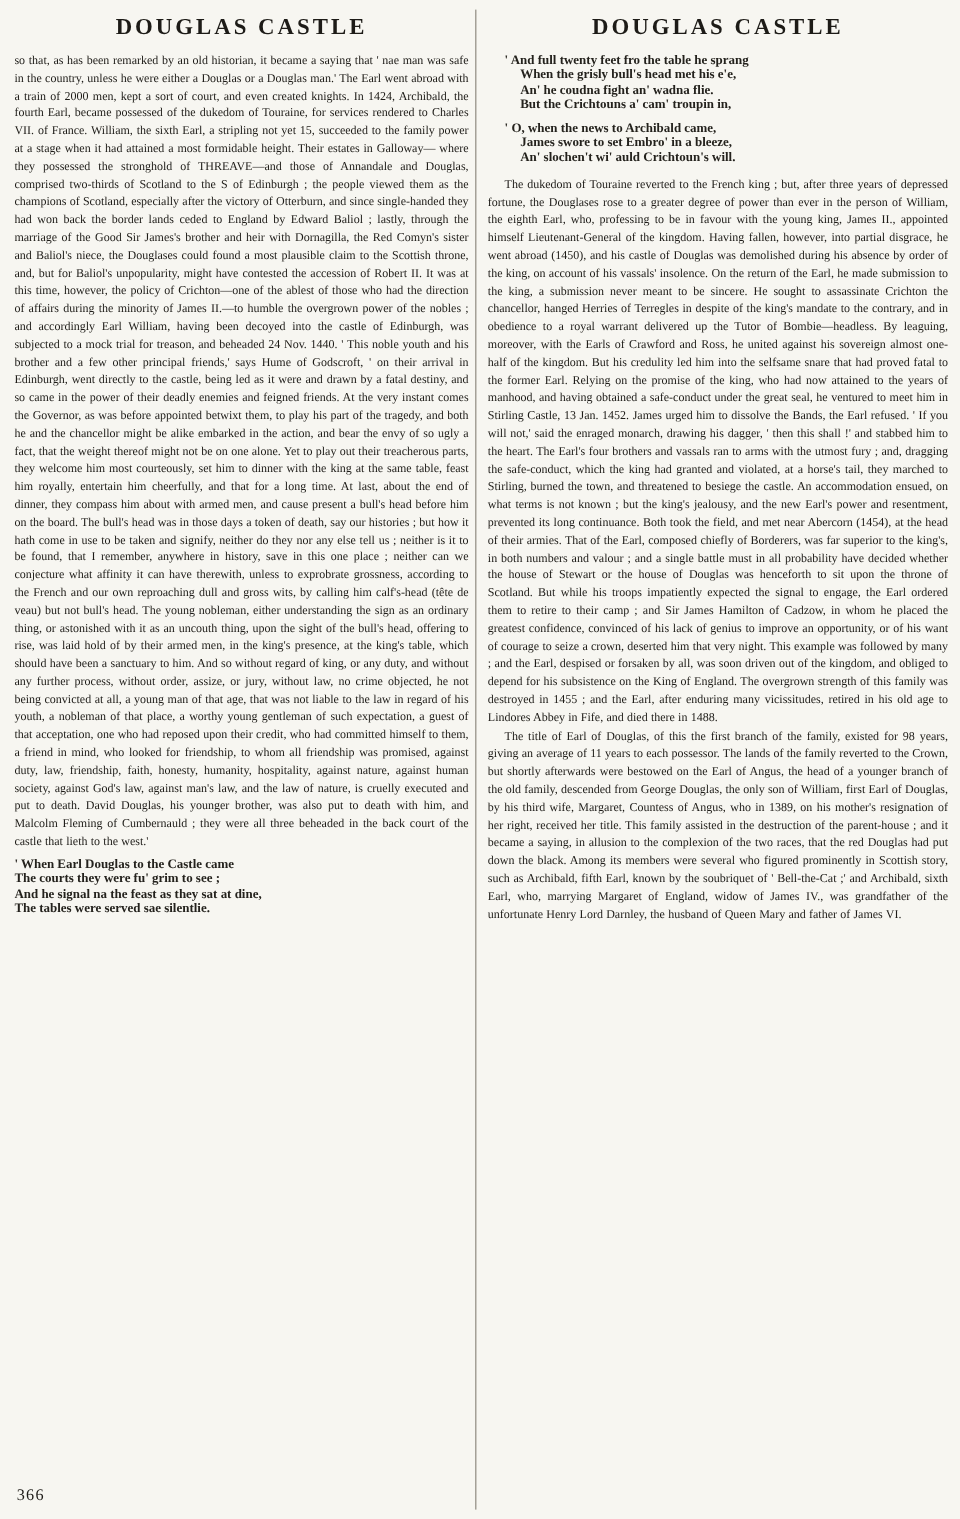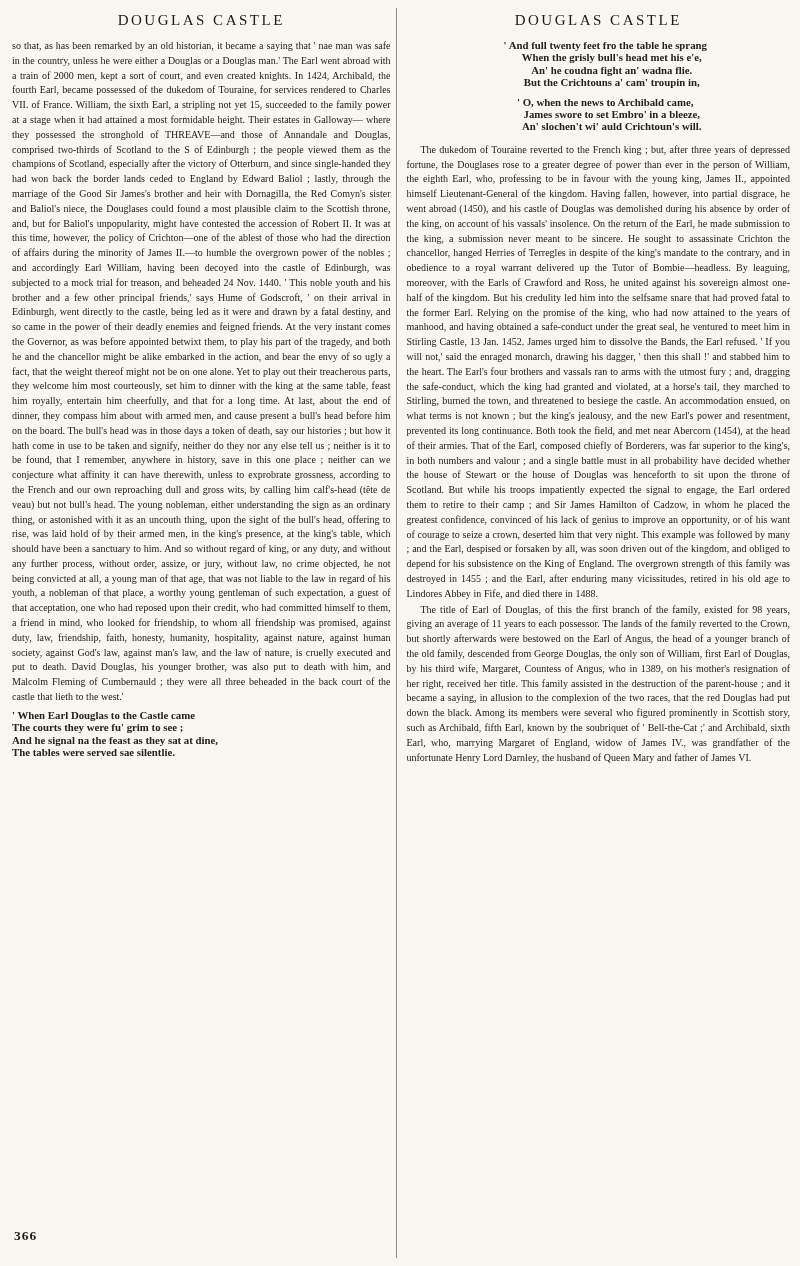--- a/index.html
+++ b/index.html
@@ -25,22 +25,22 @@
   }
   .col-left { padding-right: 5px; }
   .col-right { padding-left: 10px; width: 394px; }
   .divider {
     width: 1px;
     background: #8f8b80;
     height: 1250px;
     flex: none;
   }
   .col-header {
-    font-size: 15px;
-    font-weight: normal;
+    font-size: 19px;
+    font-weight: bold;
     text-align: center;
     letter-spacing: 2.5px;
     margin: 4px 0 10px 0;
     white-space: nowrap;
   }
   .body-text {
     font-size: 10px;
     line-height: 14.8px;
     text-align: justify;
     hyphens: auto;
@@ -56,30 +56,30 @@
     color: #24221d;
   }
   .verse .verse-line { white-space: nowrap; }
   .col-left .verse {
     text-align: left;
     margin-top: 4px;
   }
   .col-right .verse {
     padding-left: 14px;
     margin-bottom: 7px;
-    text-align: center;
+    text-align: left;
   }
   .col-right .verse .verse-line { padding-left: 13px; }
   .col-right .verse .verse-line.first { padding-left: 0; }
   .col-right .verses-block { margin-bottom: 10px; }
   .page-number {
     position: absolute;
     left: 14px;
-    bottom: 22px;
-    font-weight: bold;
+    bottom: 12px;
+    font-weight: normal;
     font-size: 13.5px;
     letter-spacing: 1px;
     margin-top: 24px;
   }
 </style>
 </head>
 <body>
 
 <div class="page">
 

